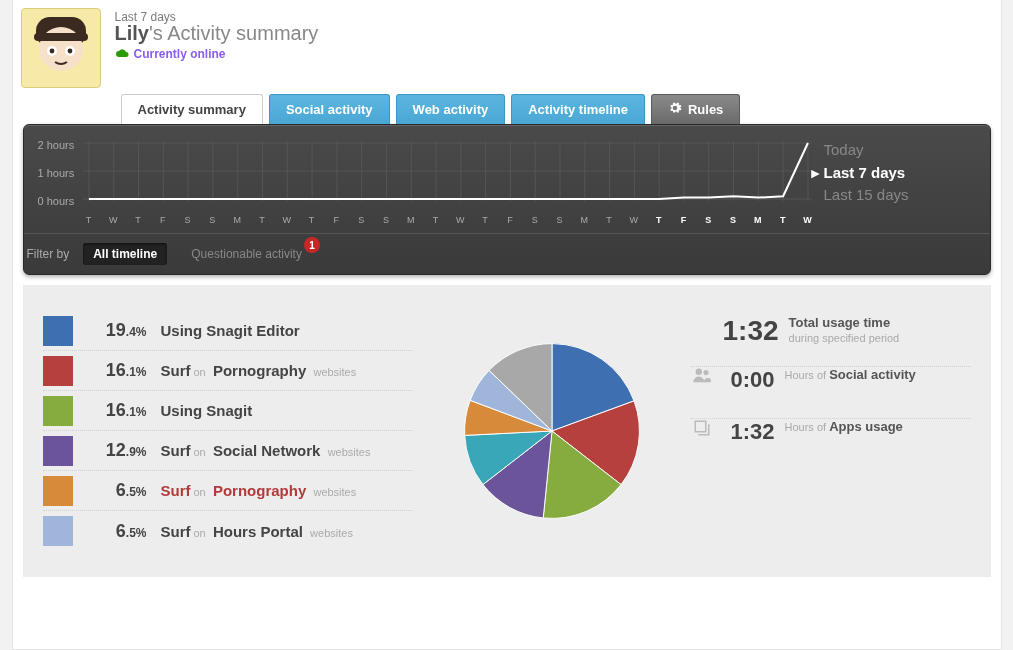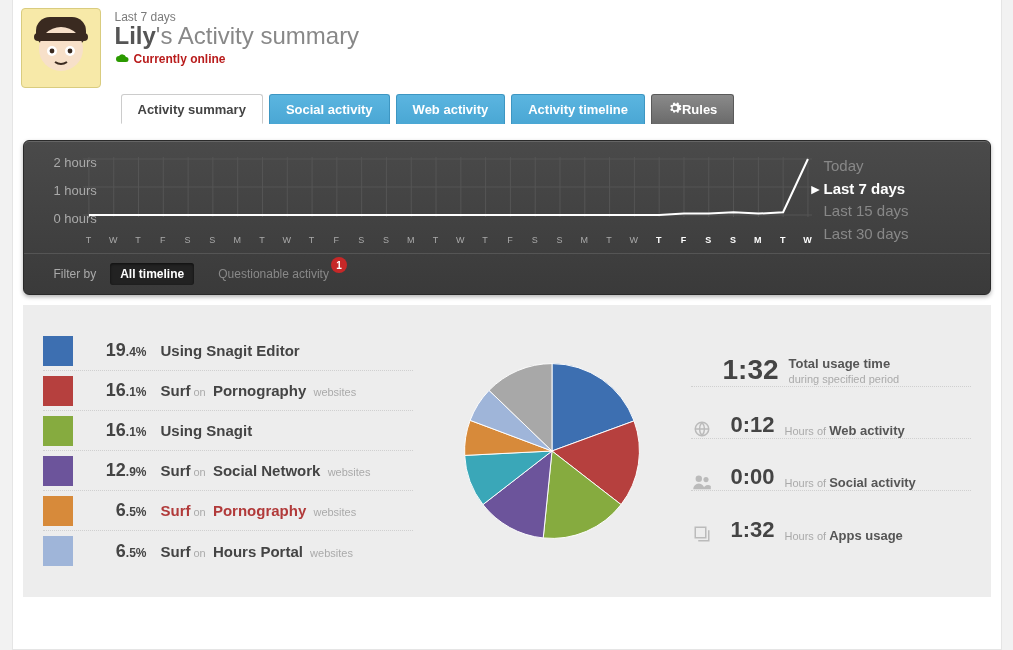--- a/index.html
+++ b/index.html
@@ -2,57 +2,57 @@
 <html><head>
 <meta charset="utf-8">
 <style>
   *{box-sizing:border-box;margin:0;padding:0;font-family:Arial,Helvetica,sans-serif}
   body{background:#f2f2f2;padding:0 10px}
   .page{max-width:990px;margin:0 auto;background:#fff;border:1px solid #e5e5e5;border-top:none;min-height:650px}
   .header{display:flex;align-items:flex-start;padding:8px 0 0 8px;position:relative}
   .avatar{width:80px;height:80px;background:#f7e9a8;border:1px solid #d9cc7f;border-radius:4px;display:flex;align-items:center;justify-content:center;margin-right:14px;flex-shrink:0}
   .titleblock{padding-top:2px}
   .period{font-size:12px;color:#7a7a7a}
-  h1{font-weight:400;font-size:24px;color:#888;margin-top:-2px}
+  h1{font-weight:400;font-size:20px;color:#888;margin-top:-2px}
   h1 .nm{font-weight:700;color:#555}
-  .online{color:#b91c1c;font-size:12px;font-weight:700;display:flex;align-items:center;gap:5px;margin-top:2px}
-  .tabs{display:flex;gap:6px;margin:6px 0 16px 108px}
+  .online{color:#8b5cf6;font-size:12px;font-weight:700;display:flex;align-items:center;gap:5px;margin-top:2px}
+  .tabs{display:flex;gap:6px;margin:6px 0 0 108px}
   .tab{height:30px;padding:0 16px;border-radius:3px 3px 0 0;font-size:13px;font-weight:700;display:flex;align-items:center;cursor:pointer;color:#fff;background:linear-gradient(#5bb5e0,#4aa7d4);border:1px solid #3d96c2;border-bottom:none}
   .tab.active{background:#fff;color:#444;border:1px solid #ccc;border-bottom:1px solid #fff;position:relative;z-index:2}
-  .tab.rules{background:linear-gradient(#8a8a8a,#6a6a6a);border:1px solid #5a5a5a;border-bottom:none;}
+  .tab.rules{background:linear-gradient(#8a8a8a,#6a6a6a);border:1px solid #5a5a5a;border-bottom:none;gap:6px}
   .chartpanel{margin:0 10px;background:linear-gradient(#4a4a4a,#3a3a3a);border-radius:6px;border:1px solid #2a2a2a;padding:0;box-shadow:0 2px 4px rgba(0,0,0,.3),inset 0 1px 0 rgba(255,255,255,.15)}
   .timeline{display:flex;padding:10px 14px 8px 14px;gap:12px;border-bottom:1px solid #555}
   .timewrap{position:relative;flex:1;min-width:0}
   .timesvg{width:100%;height:86px}
-  .ylab{position:absolute;left:16px;font-size:13px;color:#aaa}
+  .ylab{position:absolute;left:0;font-size:11px;color:#aaa}
   .daylbl{position:absolute;bottom:0;font-size:9px;color:#aaa;transform:translateX(-50%)}
   .daylbl.hi{color:#fff;font-weight:700}
   .ranges{width:152px;padding-top:4px;font-size:15px;color:#888}
   .ranges div{line-height:1.5;cursor:pointer}
   .ranges .sel{color:#fff;font-weight:700;position:relative}
   .ranges .sel::before{content:"▸";position:absolute;left:-12px}
-  .filterrow{display:flex;align-items:center;gap:14px;height:40px;padding:0 30px;font-size:12px}
+  .filterrow{display:flex;align-items:center;gap:14px;height:40px;padding:0 3px;font-size:12px}
   .filterrow .fl{color:#aaa}
   .fbtn{color:#888;padding:4px 10px;border-radius:3px;cursor:pointer;position:relative}
   .fbtn.on{background:#222;color:#fff;font-weight:700;box-shadow:inset 0 1px 3px rgba(0,0,0,.6)}
   .badge{position:absolute;top:-6px;right:-8px;background:#c62828;color:#fff;width:16px;height:16px;border-radius:50%;font-size:10px;display:flex;align-items:center;justify-content:center;font-weight:700}
   .body{background:#ededed;margin:10px;padding:26px 20px 26px 20px;display:flex;gap:10px}
   .list{width:370px}
   .row{display:flex;align-items:center;height:40px;border-bottom:1px dotted #d0d0d0;gap:14px}
   .row:last-child{border-bottom:none}
   .sw{width:30px;height:30px}
   .pct{width:60px;text-align:right;font-weight:700;font-size:18px;color:#444}
   .pct .dec{font-size:12px;font-weight:700}
   .act{font-size:15px;color:#444}
   .act .v{font-weight:700}
   .act .s{font-size:11px;color:#aaa;font-weight:400;margin:0 3px}
   .act.red .v,.act.red .c{color:#b13a3a}
   .piewrap{flex:1;display:flex;align-items:center;justify-content:center}
   .stats{width:280px;padding-top:4px}
-  .stat{display:flex;align-items:flex-end;gap:10px;height:52px;border-bottom:1px dotted #d0d0d0}
+  .stat{display:flex;align-items:flex-start;gap:10px;height:52px;border-bottom:1px dotted #d0d0d0}
   .stat:last-child{border-bottom:none}
   .sic{width:22px;display:flex;justify-content:center;color:#bbb}
   .stat .big{font-weight:700;color:#444;font-size:22px;min-width:52px;text-align:right}
   .stat.first .big{font-size:28px}
   .stat .lbl{font-size:13px;color:#555}
   .stat .lbl .h{color:#aaa;font-size:11px}
   .stat .lbl b{font-weight:700}
 </style>
 </head>
 <body>
@@ -140,21 +140,20 @@
             <line x1="682.9655172413793" y1="6" x2="682.9655172413793" y2="66" stroke="#555" stroke-width="1"></line>
             <line x1="707.3103448275862" y1="6" x2="707.3103448275862" y2="66" stroke="#555" stroke-width="1"></line>
             <line x1="731.6551724137931" y1="6" x2="731.6551724137931" y2="66" stroke="#555" stroke-width="1"></line>
             <line x1="756" y1="6" x2="756" y2="66" stroke="#555" stroke-width="1"></line>
             <path d="M50 64L74.34482758620689 64L98.6896551724138 64L123.0344827586207 64L147.3793103448276 64L171.72413793103448 64L196.0689655172414 64L220.41379310344828 64L244.75862068965517 64L269.1034482758621 64L293.44827586206895 64L317.7931034482759 64L342.1379310344828 64L366.48275862068965 64L390.82758620689657 64L415.17241379310343 64L439.51724137931035 64L463.86206896551727 64L488.2068965517241 64L512.551724137931 64L536.8965517241379 64L561.2413793103449 64L585.5862068965517 64L609.9310344827586 64L634.2758620689656 62.6L658.6206896551724 62.6L682.9655172413793 61.2L707.3103448275862 62.6L731.6551724137931 61.2L756 8" stroke="#fff" stroke-width="2" fill="none"></path>
           </svg><div class="ylab" style="top:4px">2 hours</div><div class="ylab" style="top:32px">1 hours</div><div class="ylab" style="top:60px">0 hours</div><div class="daylbl" style="left:6.578947368421052%">T</div><div class="daylbl" style="left:9.782214156079853%">W</div><div class="daylbl" style="left:12.985480943738656%">T</div><div class="daylbl" style="left:16.18874773139746%">F</div><div class="daylbl" style="left:19.39201451905626%">S</div><div class="daylbl" style="left:22.595281306715062%">S</div><div class="daylbl" style="left:25.798548094373867%">M</div><div class="daylbl" style="left:29.00181488203267%">T</div><div class="daylbl" style="left:32.205081669691474%">W</div><div class="daylbl" style="left:35.40834845735027%">T</div><div class="daylbl" style="left:38.61161524500908%">F</div><div class="daylbl" style="left:41.814882032667875%">S</div><div class="daylbl" style="left:45.01814882032668%">S</div><div class="daylbl" style="left:48.22141560798548%">M</div><div class="daylbl" style="left:51.42468239564428%">T</div><div class="daylbl" style="left:54.62794918330308%">W</div><div class="daylbl" style="left:57.83121597096189%">T</div><div class="daylbl" style="left:61.03448275862069%">F</div><div class="daylbl" style="left:64.23774954627949%">S</div><div class="daylbl" style="left:67.4410163339383%">S</div><div class="daylbl" style="left:70.6442831215971%">M</div><div class="daylbl" style="left:73.8475499092559%">T</div><div class="daylbl" style="left:77.05081669691471%">W</div><div class="daylbl hi" style="left:80.2540834845735%">T</div><div class="daylbl hi" style="left:83.4573502722323%">F</div><div class="daylbl hi" style="left:86.66061705989111%">S</div><div class="daylbl hi" style="left:89.86388384754991%">S</div><div class="daylbl hi" style="left:93.0671506352087%">M</div><div class="daylbl hi" style="left:96.27041742286751%">T</div><div class="daylbl hi" style="left:99.47368421052632%">W</div></div>
       <div class="ranges" id="ranges">
           <div>Today</div>
           <div class="sel">Last 7 days</div>
           <div>Last 15 days</div>
-          <div>Last 30 days</div>
         </div>
     </div>
     <div class="filterrow">
       <span class="fl">Filter by</span>
       <div id="filters" style="display:flex;gap:14px">
           <div class="fbtn on">All timeline</div>
           <div class="fbtn">Questionable activity<span class="badge">1</span></div>
         </div>
     </div>
   </div>
@@ -205,30 +204,20 @@
         </svg>
     </div>
     <div class="stats" id="stats">
         <div class="stat first">
           <span class="sic"></span>
   <span class="big">1:32</span>
   <span class="lbl"><b>Total usage time</b><br><span class="h">during specified period</span></span>
         </div>
         <div class="stat">
           <span class="sic">
-            <svg width="18" height="18" viewBox="0 0 24 24" fill="none" stroke="#bbb" stroke-width="2">
-              <circle cx="12" cy="12" r="9"></circle>
-              <path d="M3 12h18M12 3a14 14 0 010 18M12 3a14 14 0 000 18"></path>
-            </svg>
-          </span>
-  <span class="big">0:12</span>
-  <span class="lbl"><span class="h">Hours of </span><b>Web activity</b></span>
-        </div>
-        <div class="stat">
-          <span class="sic">
             <svg width="20" height="16" viewBox="0 0 24 20" fill="#bbb">
               <circle cx="8" cy="6" r="4"></circle>
               <circle cx="17" cy="7" r="3.2"></circle>
               <path d="M1 19a7 7 0 0114 0zM14 19a5.5 5.5 0 019-4v4z"></path>
             </svg>
           </span>
   <span class="big">0:00</span>
   <span class="lbl"><span class="h">Hours of </span><b>Social activity</b></span>
         </div>
         <div class="stat">

